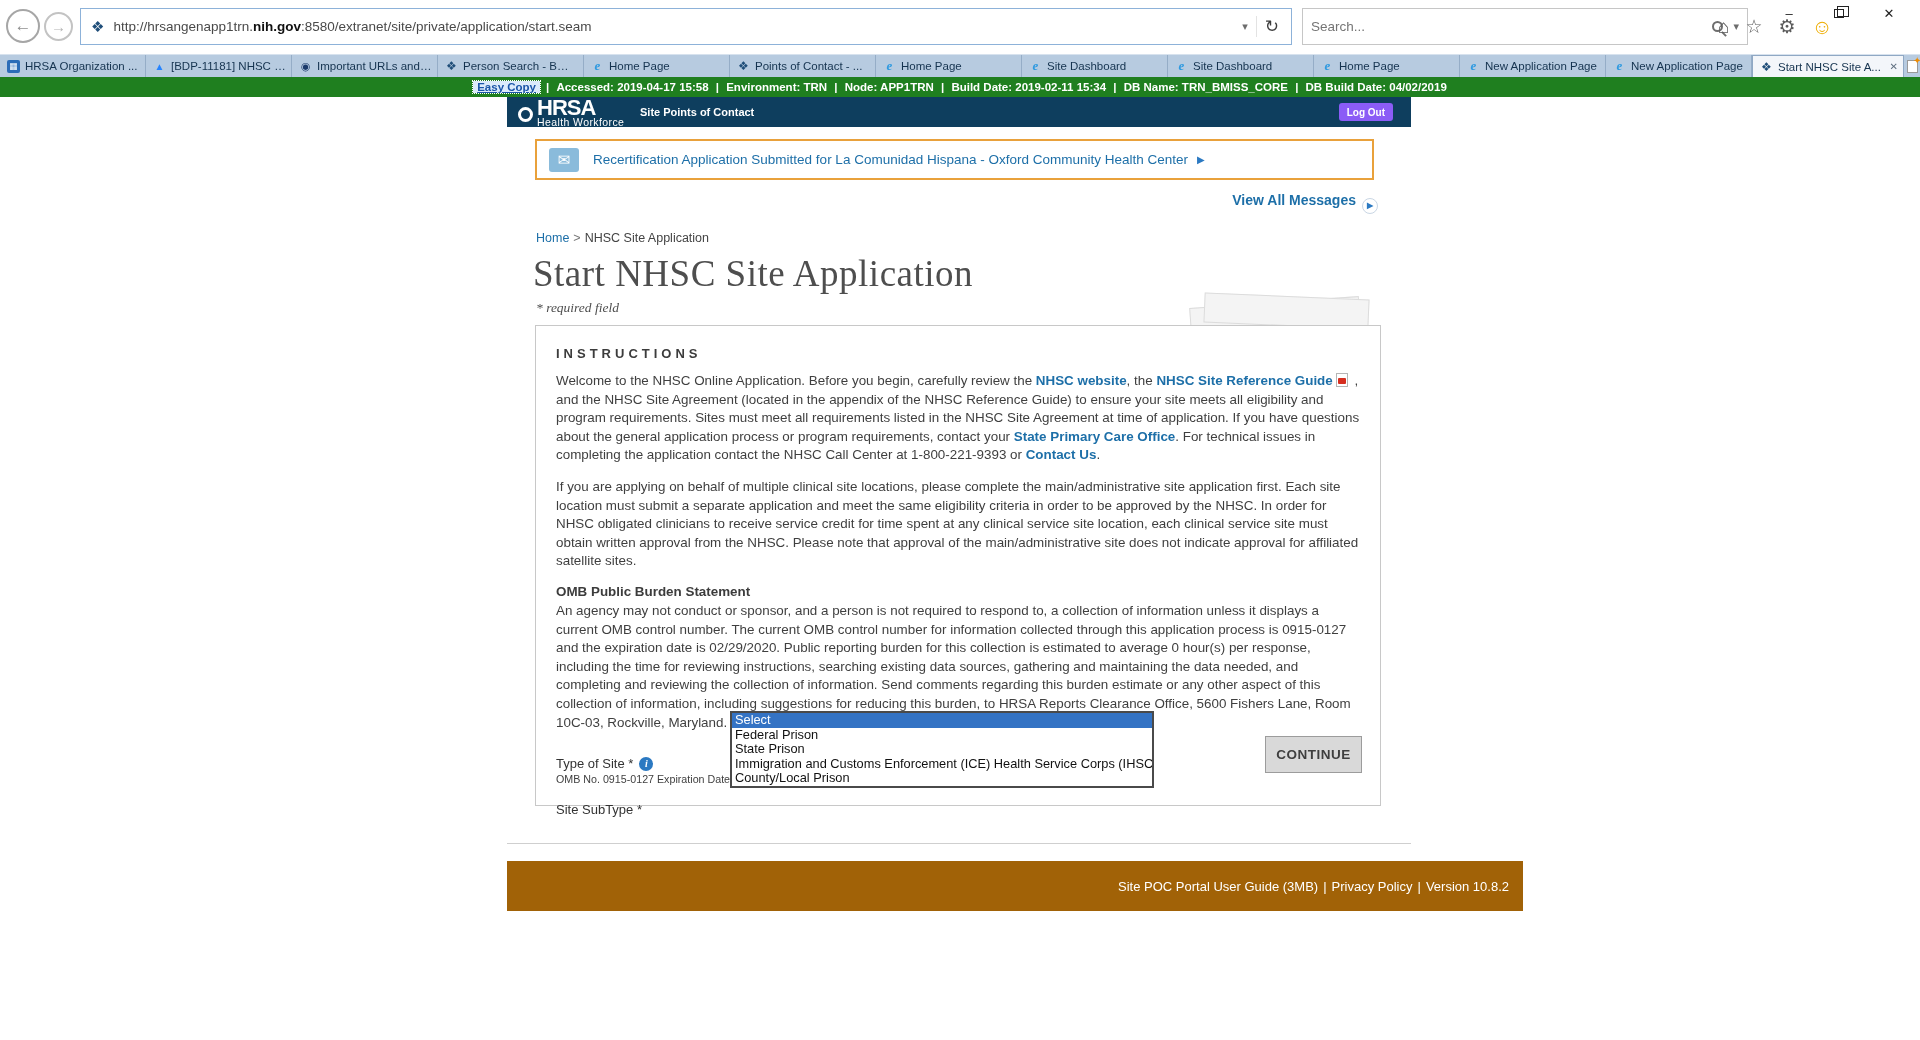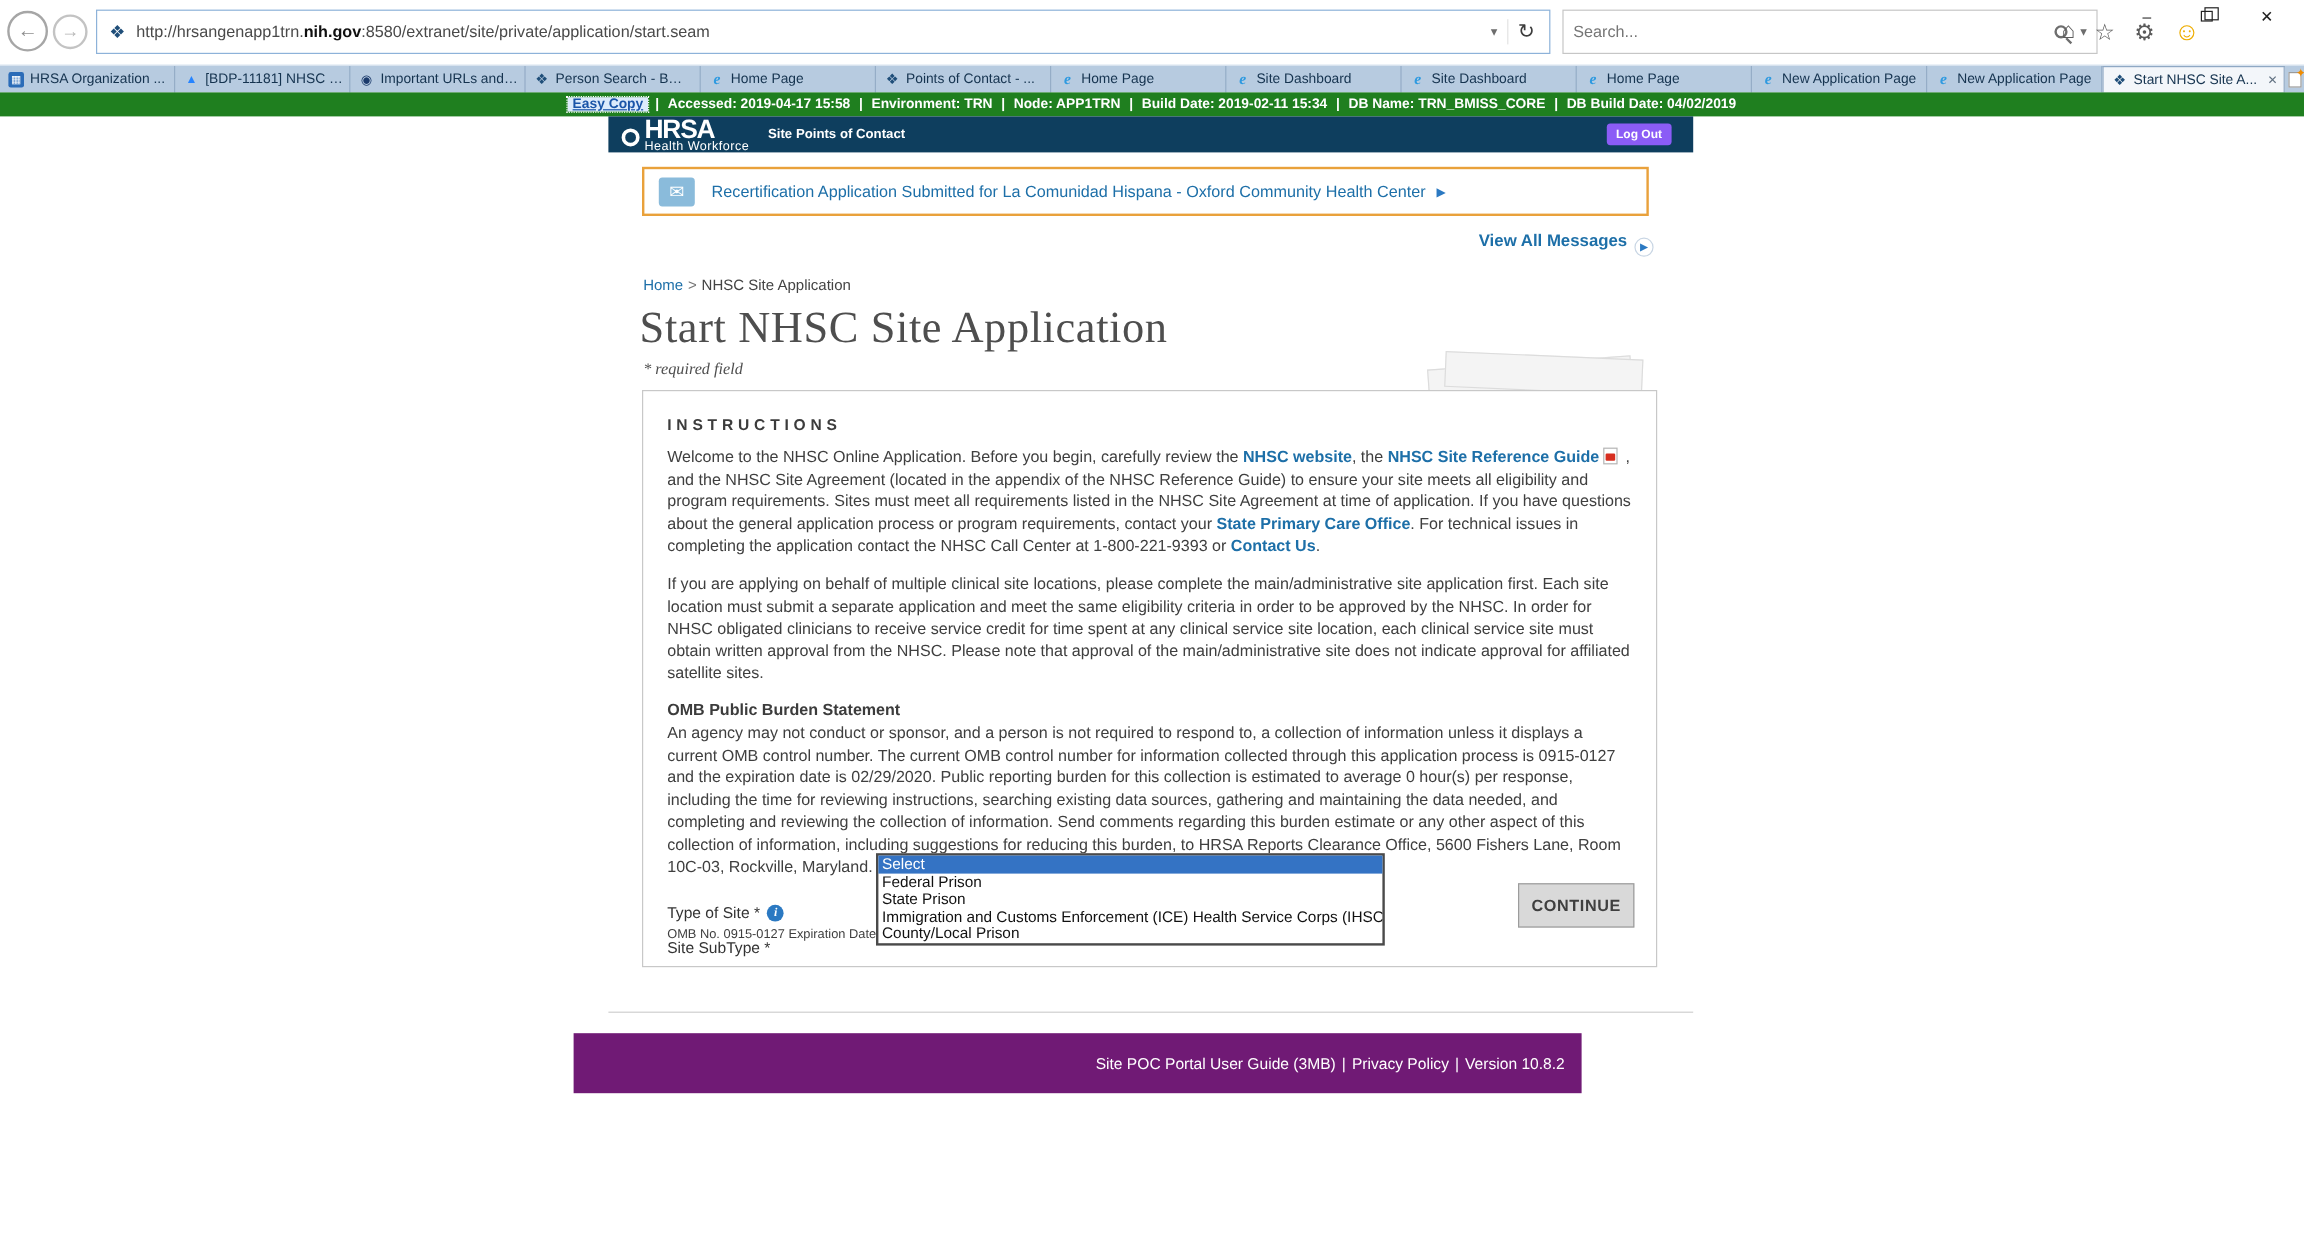--- a/index.html
+++ b/index.html
@@ -83,34 +83,34 @@
 
   
   .card{position:absolute;left:535px;top:325px;width:846px;height:481px;background:#fff;border:1px solid #c8c8c8}
   .cardinner{padding:20px 20px 0 20px}
   .insheading{font-size:13px;font-weight:bold;letter-spacing:4px;color:#3c3c3c;margin-bottom:11px}
   .para{font-size:13.4px;line-height:18.6px;color:#3f3f3f;margin-bottom:13px}
   .tlink{color:#1d6fa8;font-weight:bold}
   .pdficon{display:inline-block;width:12px;height:14px;background:#fff;border:1px solid #b5b5b5;position:relative;vertical-align:-2px;margin:0 3px}
   .pdficon::after{content:"";position:absolute;left:1px;top:4px;width:8px;height:6px;background:#d62e1f;border-radius:1px}
   .ombhead{font-size:13.4px;font-weight:bold;color:#3c3c3c;margin:1px 0 3px 0}
-  .formrow{display:flex;align-items:flex-end;margin-top:14px;font-size:13px;color:#333}
+  .formrow{display:flex;align-items:flex-start;margin-top:24px;font-size:13px;color:#333}
   .formlabel{width:174px;flex:none;display:flex;align-items:center;gap:6px}
   .info{display:inline-block;width:14px;height:14px;border-radius:50%;background:#2b79c2;color:#fff;font:italic bold 10px "Liberation Serif",serif;text-align:center;line-height:14px}
   .selectbox{width:199px;height:22px;border:1px solid #6e6e6e;background:#fff;display:flex;align-items:center;justify-content:space-between;padding:0 5px;font-size:12.8px;color:#222}
   .selchev{font-size:11px;color:#444}
   .droplist{position:absolute;left:194px;top:385px;width:424px;background:#fff;border:2px solid #4a4a4a;z-index:5}
   .option{font-size:12.8px;line-height:14.5px;padding:0 3px;color:#111;white-space:nowrap;overflow:hidden}
   .option.selected{background:#3473c4;color:#fff}
   .ombnote{position:absolute;left:20px;top:447px;font-size:10.7px;color:#3f3f3f;z-index:1}
   .continuebtn{position:absolute;right:18px;top:410px;width:97px;height:37px;background:#d9d9d9;border:1px solid #9c9c9c;color:#3f3f3f;font-size:13.5px;font-weight:bold;letter-spacing:.5px;display:flex;align-items:center;justify-content:center}
 
   
   .pagehr{position:absolute;left:507px;top:843px;width:904px;border-top:1px solid #cfcfcf}
-  .footer{position:absolute;left:478px;top:861px;width:840px;height:50px;background:#701a75;color:#fff;font-size:13px;display:flex;align-items:center;justify-content:flex-end;padding-right:14px}
+  .footer{position:absolute;left:507px;top:861px;width:1016px;height:50px;background:#a16207;color:#fff;font-size:13px;display:flex;align-items:center;justify-content:flex-end;padding-right:14px}
   .flink{color:#fff}
   .fsep{padding:0 5px}
 </style>
 </head>
 <body>
 
 <div id="stage">
 
   <div class="chrome">
     <div class="navcirc back">

